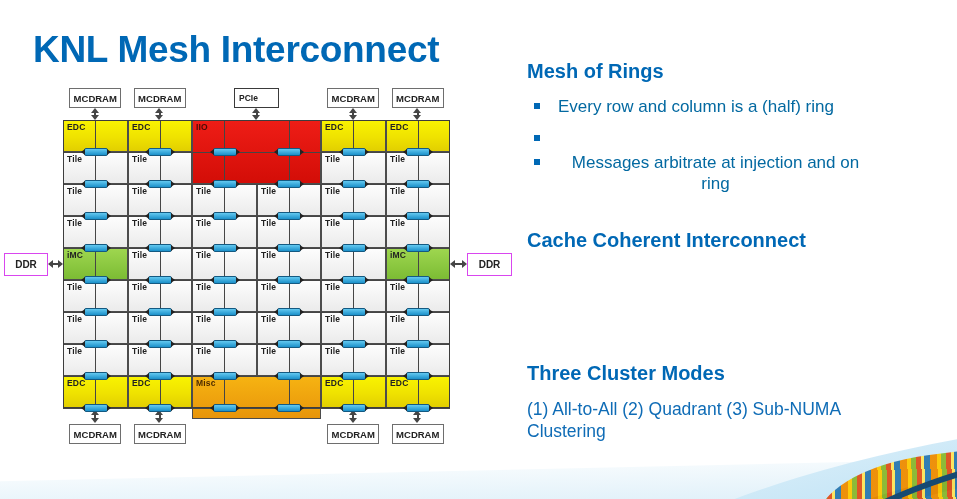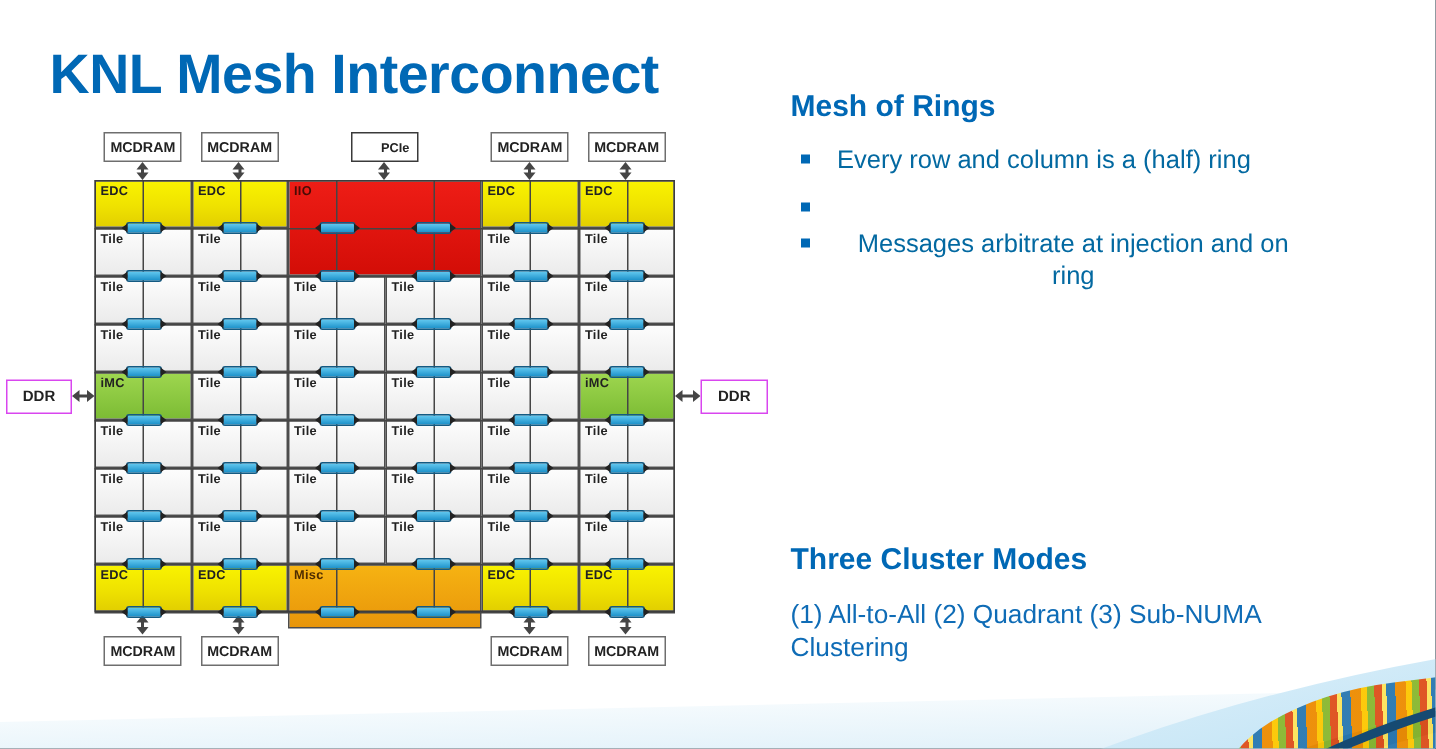--- a/index.html
+++ b/index.html
@@ -51,21 +51,21 @@
   .vwire{width:1px;background:#454545;z-index:2;}
   .hwire{height:1px;background:#454545;z-index:2;}
   .router{width:24px;height:8px;border:1px solid #145a82;border-radius:2px;z-index:3;
           background:linear-gradient(180deg,#63c9f0,#1b90c9);}
   .router::before{content:"";position:absolute;left:-4px;top:0;
           border-top:3px solid transparent;border-bottom:3px solid transparent;border-right:4px solid #222;}
   .router::after{content:"";position:absolute;right:-4px;top:0;
           border-top:3px solid transparent;border-bottom:3px solid transparent;border-left:4px solid #222;}
   .iobox{display:flex;align-items:center;justify-content:center;background:#fff;border:1px solid #6e6e6e;
          font-size:9.5px;font-weight:700;color:#222;z-index:2;}
-  .pcie{justify-content:flex-start;padding-left:19px;font-size:8.5px;border-color:#3a3a3a;}
+  .pcie{justify-content:flex-start;padding-left:4px;font-size:8.5px;border-color:#3a3a3a;}
   .ddr{display:flex;align-items:center;justify-content:center;background:#fff;border:1px solid #d946ef;
        font-size:10px;font-weight:700;color:#222;z-index:2;}
   .varrow{width:9px;z-index:2;background:linear-gradient(#454545,#454545) no-repeat center/2px calc(100% - 8px);}
   .varrow::before{content:"";position:absolute;top:0;left:0;
        border-left:4.5px solid transparent;border-right:4.5px solid transparent;border-bottom:5px solid #454545;}
   .varrow::after{content:"";position:absolute;bottom:0;left:0;
        border-left:4.5px solid transparent;border-right:4.5px solid transparent;border-top:5px solid #454545;}
   .harrow{height:9px;z-index:2;background:linear-gradient(#454545,#454545) no-repeat center/calc(100% - 8px) 2px;}
   .harrow::before{content:"";position:absolute;left:0;top:0;
        border-top:4.5px solid transparent;border-bottom:4.5px solid transparent;border-right:5px solid #454545;}
@@ -344,20 +344,21 @@
           <li>
             <span class="sq"></span>
           </li>
           <li>
             <span class="sq"></span>
             <span class="btxt">Messages arbitrate at injection and on ring</span>
           </li>
         </ul>
     </div>
     <div class="section s2">
+      <h2>Cache Coherent Interconnect</h2>
     </div>
     <div class="section s3">
       <h2>Three Cluster Modes</h2>
       <p class="para">(1) All-to-All (2) Quadrant (3) Sub-NUMA Clustering</p>
     </div>
   </div>
 
 </div>
 
 </body></html>

